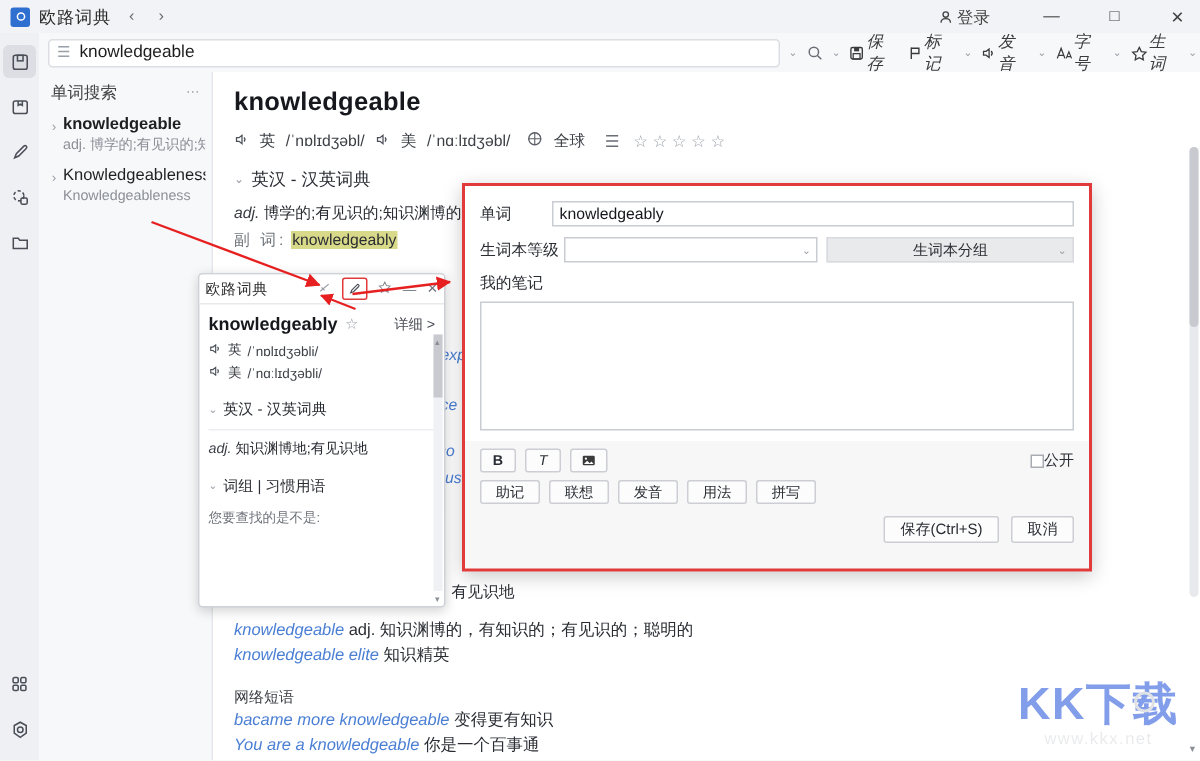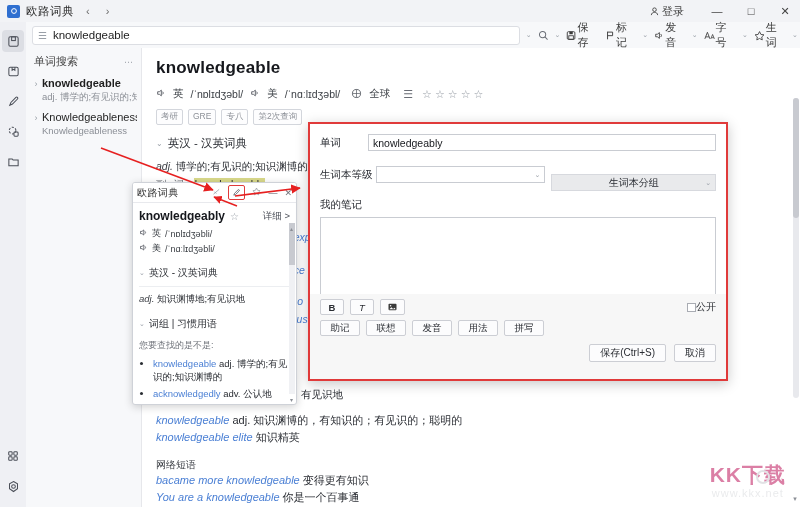--- a/index.html
+++ b/index.html
@@ -23,21 +23,21 @@
   }
   .tb-logo {
     width: 13px; height: 13px; margin-left: 7px; border-radius: 2px;
     background: #2f6fd0; color: #fff; font-size: 8px;
     display: flex; align-items: center; justify-content: center;
   }
   .tb-title {
     margin-left: 6px; font-size: 11.5px; color: #2b2b2b; letter-spacing: .5px;
   }
   .tb-nav { margin-left: 12px; display: flex; gap: 16px; color: #6a6a6a; font-size: 11px; }
-  .tb-right { margin-left: auto; display: flex; align-items: center; gap: 4px; }
+  .tb-right { margin-left: auto; display: flex; align-items: center; gap: 12px; }
   .tb-login { font-size: 11px; color: #444; display: flex; align-items: center; gap: 3px; margin-right: 14px;}
   .win-btn {
     width: 30px; height: 22px; display: flex; align-items: center; justify-content: center;
     font-size: 11px; color: #444;
   }
 
   
   .rail {
     position: absolute; left: 0; top: 22px; width: 26px; height: 485px;
     background: #eff0f4;
@@ -60,21 +60,21 @@
   .search-box {
     margin-left: 6px; width: 510px; height: 19px;
     background: #fff; border: 1px solid #dcdee3; border-radius: 3px;
     display: flex; align-items: center; padding: 0 5px;
   }
   .hamb { color: #9aa0a8; font-size: 10px; margin-right: 6px; }
   .search-val { font-size: 11.5px; color: #1d1d1d; }
   .sr-tools { display: flex; align-items: center; margin-left: 4px; gap: 1px; }
   .sr-item {
     display: flex; align-items: center; gap: 1px;
-    font-size: 11px; color: #3b3b3b; padding: 2px 3px; border-radius: 3px;
+    font-size: 11px; color: #3b3b3b; padding: 2px 3px; border-radius: 3px; font-style: italic;
   }
   .sr-caret { color: #9aa0a8; font-size: 7px; padding: 0 2px; }
 
   
   .leftpanel {
     position: absolute; left: 26px; top: 48px; width: 116px; height: 459px;
     background: #f7f8fa; border-right: 1px solid #e6e7eb;
   }
   .lp-head {
     display: flex; align-items: center; justify-content: space-between;
@@ -235,21 +235,21 @@
 
   
   .anno { position: absolute; left: 0; top: 0; width: 800px; height: 507px; pointer-events: none; }
 
   
   .wm {
     position: absolute; right: 14px; bottom: 8px; text-align: center;
     opacity: .55;
   }
   .wm-main {
-    font-size: 21px; font-weight: 800; color: #be185d; letter-spacing: 1px;
+    font-size: 30px; font-weight: 800; color: #1d4ed8; letter-spacing: 1px;
     line-height: 1;
   }
   .wm-sub { font-size: 11px; color: #d8dadd; letter-spacing: 1px; margin-top: 2px; }
   .wm-circ {
     position: absolute; right: 16px; top: 6px; width: 14px; height: 14px;
     border: 2px solid #c9ccd0; border-radius: 50%;
   }
 </style>
 </head>
 <body>
@@ -444,26 +444,20 @@
         <span class="list-ico">☰</span>
         <span class="stars">
           <span>☆</span>
           <span>☆</span>
           <span>☆</span>
           <span>☆</span>
           <span>☆</span>
         </span>
       </div>
 
-      <div class="tags">
-        <span class="tag">考研</span>
-        <span class="tag">GRE</span>
-        <span class="tag">专八</span>
-        <span class="tag">第2次查询</span>
-      </div>
 
       <div class="sect-head">
         <span class="sect-caret">⌄</span>
         <span>英汉 - 汉英词典</span>
       </div>
 
       <div class="def-line">
         <span class="pos">adj.</span>
         <span>博学的;有见识的;知识渊博的</span>
       </div>
@@ -568,30 +562,20 @@
       <div class="pc-def">
         <span class="pos">adj.</span>
         <span>知识渊博地;有见识地</span>
       </div>
 
       <div class="pc-sect">
         <span style="color:#9aa0a8;font-size:7px;">⌄</span>
         <span>词组 | 习惯用语</span>
       </div>
       <div class="pc-hint">您要查找的是不是:</div>
-      <ul class="pc-ul">
-        <li class="pc-li">
-          <span class="w">knowledgeable</span>
-          <span>adj. 博学的;有见识的;知识渊博的</span>
-        </li>
-        <li class="pc-li">
-          <span class="w">acknowledgedly</span>
-          <span>adv. 公认地</span>
-        </li>
-      </ul>
       <div class="pc-scroll">
           <div class="pthumb"></div>
         </div>
       <div class="pc-up">▴</div>
       <div class="pc-dn">▾</div>
     </div>
   </div>
 
   <div class="modal">
 
@@ -600,21 +584,21 @@
         <span class="fl">单词</span>
         <span class="inp">knowledgeably</span>
       </div>
 
       <div class="fr">
         <span class="fl w2">生词本等级</span>
         <span class="sel" style="width:170px;">
           <span></span>
           <span class="car">⌄</span>
         </span>
-        <span class="sel grey" style="width:165px;margin-left:6px;margin-top:16px;">
+        <span class="sel grey" style="width:165px;margin-left:6px;">
           <span>生词本分组</span>
           <span class="car">⌄</span>
         </span>
       </div>
 
       <div class="notes-label">我的笔记</div>
       <div class="notes-area"></div>
     </div>
 
     <div class="md-foot">

